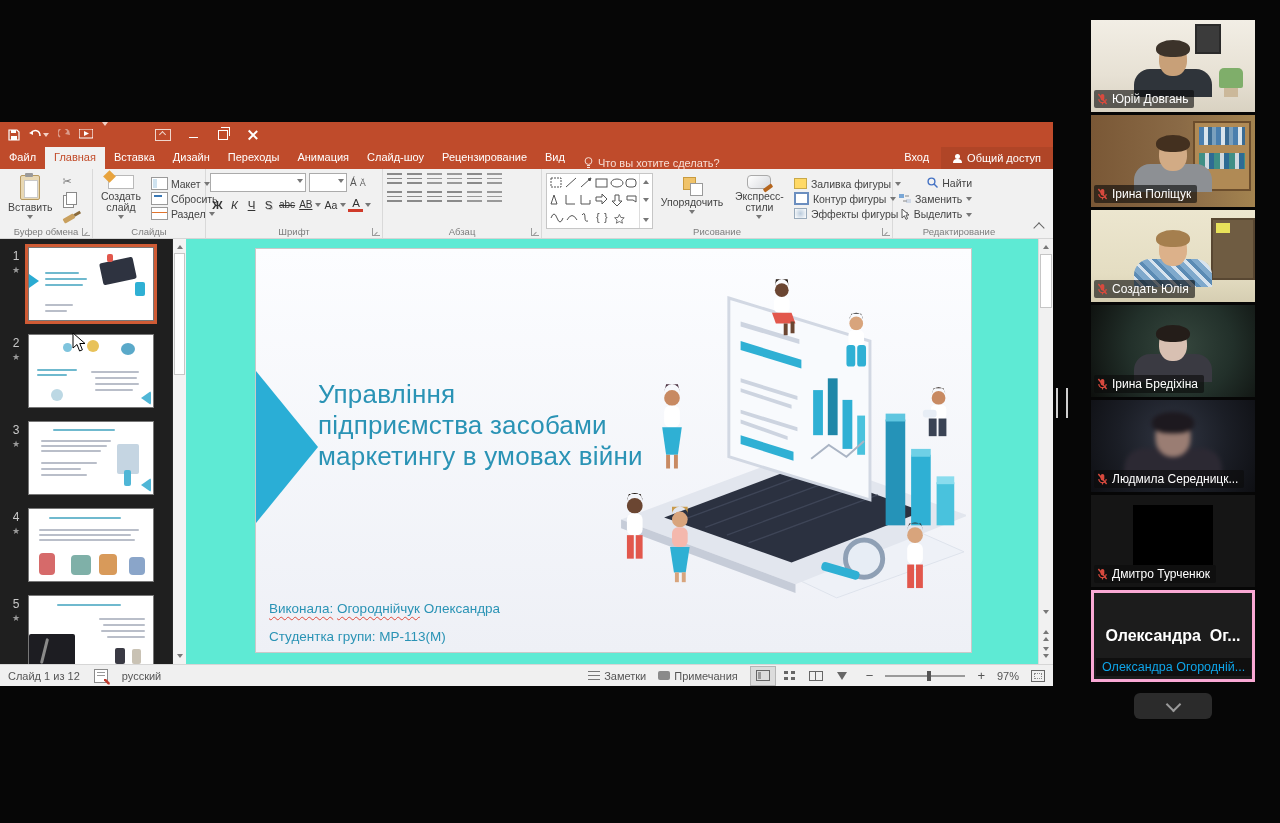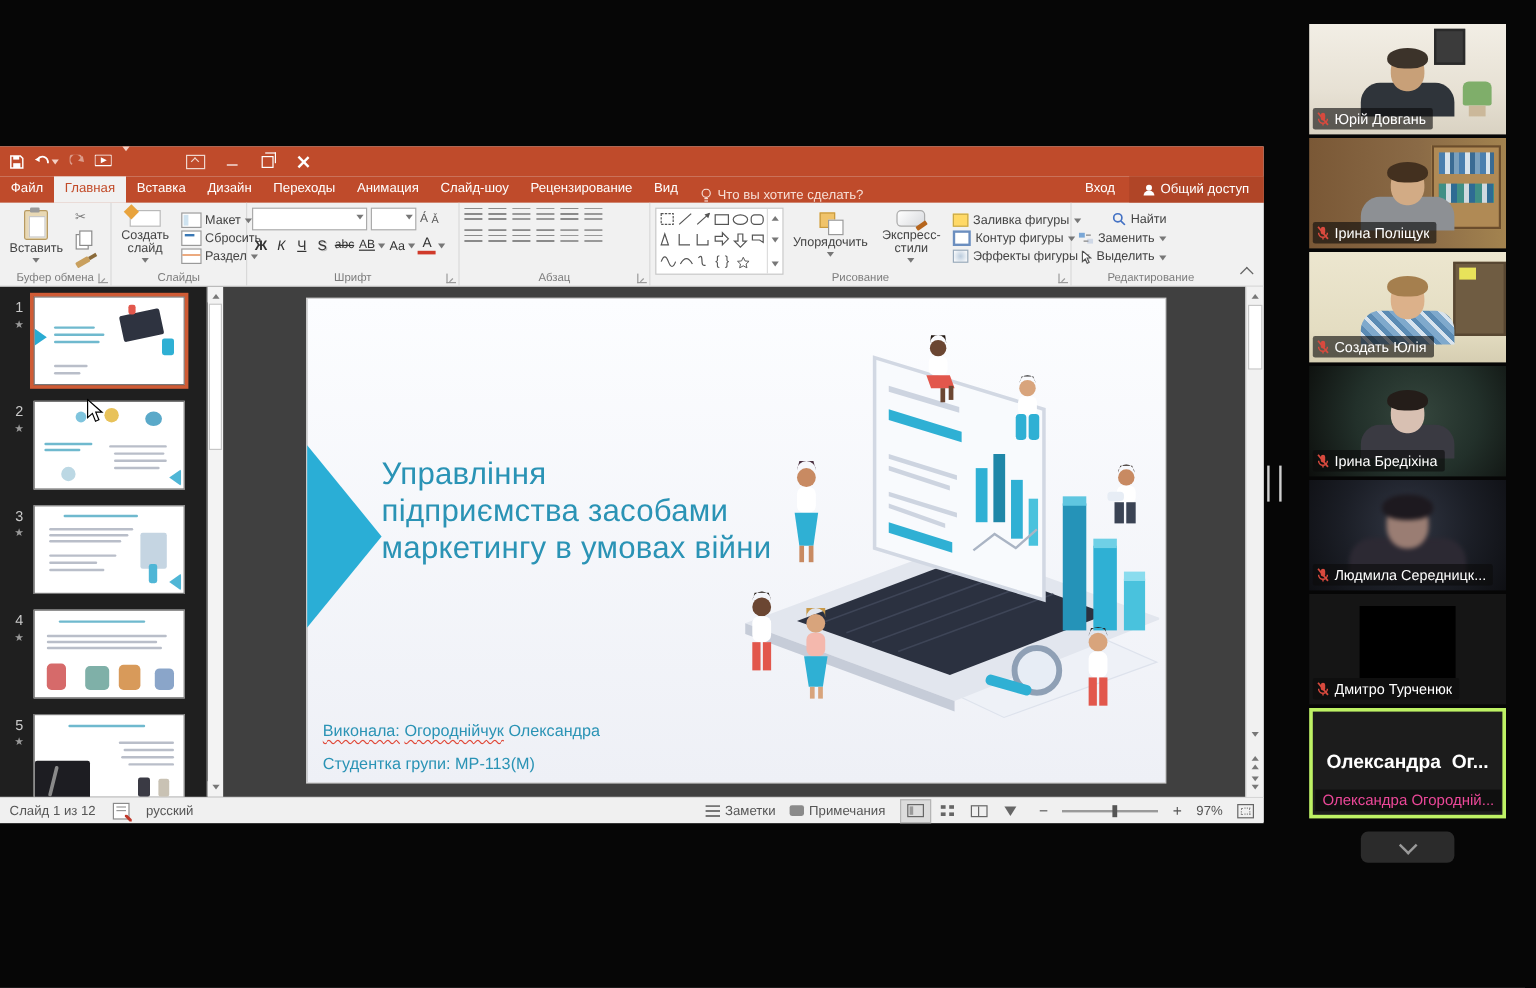--- a/index.html
+++ b/index.html
@@ -91,21 +91,21 @@
   .tstar{font-size:9px;color:#9a9a9a;display:block;margin-top:2px;}
   .thumb{position:relative;width:124px;height:72px;background:#fff;border:1px solid #777;overflow:hidden;}
   .thumb.sel{outline:3px solid #cf5b35;}
   .mtri{position:absolute;left:0;top:26px;width:0;height:0;border:7px solid transparent;border-left:10px solid #2aabd2;}
   .mline{position:absolute;height:2px;background:#6fb9ce;border-radius:1px;}
   .gline{position:absolute;height:1.5px;background:#b9bec9;border-radius:1px;}
   .blob{position:absolute;border-radius:2px;}
   .tscroll{position:absolute;right:0;top:0;bottom:0;width:13px;background:#f3f3f3;border-left:1px solid #2a2a2a;}
   .tscroll .sbtn{position:absolute;left:0;right:0;height:13px;background:#f3f3f3;display:flex;align-items:center;justify-content:center;}
   .tthumb{position:absolute;left:1px;right:1px;top:14px;height:120px;background:#fff;border:1px solid #c6c6c6;}
-  .canvas{flex:1;background:#404040;position:relative;}
+  .canvas{flex:1;background:#5eead4;position:relative;}
   .slide{position:absolute;left:70px;top:10px;width:715px;height:403px;background:linear-gradient(180deg,#fcfdff 0%,#eef0f6 100%);box-shadow:0 0 0 1px #c9c9c9;}
   .bigtri{position:absolute;left:0;top:122px;width:0;height:0;border-top:76px solid transparent;border-bottom:76px solid transparent;border-left:62px solid #2aaed6;}
   .stitle{position:absolute;left:62px;top:130px;color:#2a93b5;font-size:26px;line-height:31px;letter-spacing:.2px;}
   .stitle span{display:block;}
   .sauthor{position:absolute;left:13px;top:352px;font-size:13.5px;color:#2a93b5;}
   .sgroup{position:absolute;left:13px;top:380px;font-size:13.5px;color:#2a93b5;}
   .wavy{text-decoration:underline;text-decoration-style:wavy;text-decoration-color:#e04a3a;text-decoration-thickness:1px;text-underline-offset:3px;}
   .illu{position:absolute;left:318px;top:20px;}
   .vscroll{width:14px;background:#f1f1f1;border-left:1px solid #dcdcdc;position:relative;}
   .vsb{position:absolute;left:0;right:0;height:13px;display:flex;align-items:center;justify-content:center;}
@@ -134,21 +134,21 @@
   .ivshow{width:0;height:0;border-left:5px solid transparent;border-right:5px solid transparent;border-top:8px solid #666;}
   .ztrack{width:80px;height:2px;background:#9a9a9a;position:relative;}
   .zthumb{position:absolute;left:42px;top:-4px;width:4px;height:10px;background:#555;}
   .ifit{width:12px;height:10px;border:1px solid #666;position:relative;}
   .ifit::after{content:"";position:absolute;left:2px;top:2px;right:2px;bottom:2px;border:1px dotted #888;}
   
   .handle{position:absolute;left:1056px;top:388px;width:8px;height:30px;border-left:2px solid #cfcfcf;border-right:2px solid #cfcfcf;}
   
   #pstrip{position:absolute;left:1091px;top:20px;width:164px;display:flex;flex-direction:column;}
   .tile{position:relative;width:164px;height:92px;margin-bottom:3px;overflow:hidden;box-sizing:border-box;background:#222;}
-  .tile.active{border:3px solid #bef264;background:#1c1c1c;}
+  .tile.active{border:3px solid #f9a8d4;background:#1c1c1c;}
   .plabel{position:absolute;left:3px;bottom:4px;display:flex;align-items:center;gap:4px;background:rgba(12,12,12,.62);color:#fff;font-size:12px;line-height:14px;padding:2px 6px 2px 3px;border-radius:2px;max-width:154px;white-space:nowrap;overflow:hidden;}
   .plabel .nm{overflow:hidden;text-overflow:ellipsis;}
   .person{position:absolute;left:50%;bottom:12px;transform:translateX(-50%);width:78px;height:56px;}
   .head{width:28px;height:32px;border-radius:46%;margin:0 auto;position:relative;background:var(--skin,#d0a57e);}
   .head::before{content:"";position:absolute;left:-3px;right:-3px;top:-4px;height:17px;border-radius:50% 50% 42% 42%;background:var(--hair,#3a2f26);}
   .pbody{width:78px;height:28px;border-radius:16px 16px 0 0;margin-top:-7px;background:var(--shirt,#555);}
   
   .t0{background:linear-gradient(180deg,#f2eee5 0%,#e7e1d4 60%,#d9d2c2 100%);}
   .t0 .plant{position:absolute;right:12px;bottom:24px;width:24px;height:20px;background:#7fae6a;border-radius:5px 5px 2px 2px;}
   .t0 .plant::after{content:"";position:absolute;left:5px;bottom:-9px;width:14px;height:9px;background:#cbb89a;}
@@ -167,21 +167,21 @@
   .t3{background:radial-gradient(circle at 55% 45%,#35463d 0%,#22302a 50%,#0d0f0d 100%);}
   .t3 .person{--hair:#241d19;--shirt:#3a3a42;--skin:#d8c0b2;}
   .t4{background:radial-gradient(circle at 50% 40%,#303542 0%,#1b1e26 55%,#0e0f13 100%);}
   .t4 .person{--hair:#221d24;--shirt:#34303c;--skin:#b59387;filter:blur(1.5px) brightness(.85);transform:translateX(-50%) scale(1.25);}
   .t5{background:#151515;}
   .t5 .blackbox{position:absolute;left:50%;top:10px;transform:translateX(-50%);width:80px;height:60px;background:#000;}
   .t6{background:linear-gradient(135deg,#907aa6 0%,#6d5784 45%,#4c3d61 100%);}
   .t6 .pillow{position:absolute;left:-8px;top:-10px;width:84px;height:56px;background:#9b86b0;border-radius:40%;}
   .t6 .person{--hair:#382c27;--shirt:#eceae6;--skin:#dcb49a;}
   .activename{position:absolute;left:0;right:0;top:34px;text-align:center;color:#fff;font-size:16px;font-weight:bold;white-space:pre;}
-  .activelabel{position:absolute;left:2px;bottom:3px;background:rgba(10,10,10,.7);color:#ec4899;font-size:12.5px;padding:2px 6px;white-space:nowrap;}
+  .activelabel{position:absolute;left:2px;bottom:3px;background:rgba(10,10,10,.7);color:#0ea5e9;font-size:12.5px;padding:2px 6px;white-space:nowrap;}
   .scrolldown{width:78px;height:26px;margin:8px auto 0 auto;background:#2b2b2b;border-radius:6px;display:flex;align-items:center;justify-content:center;}
   .chev{width:9px;height:9px;border-right:2px solid #9a9a9a;border-bottom:2px solid #9a9a9a;transform:rotate(45deg);margin-top:-4px;}
   
   .cursor{position:absolute;left:72px;top:332px;z-index:50;}
 </style>
 </head>
 <body>
 
 <div id="app">
 

